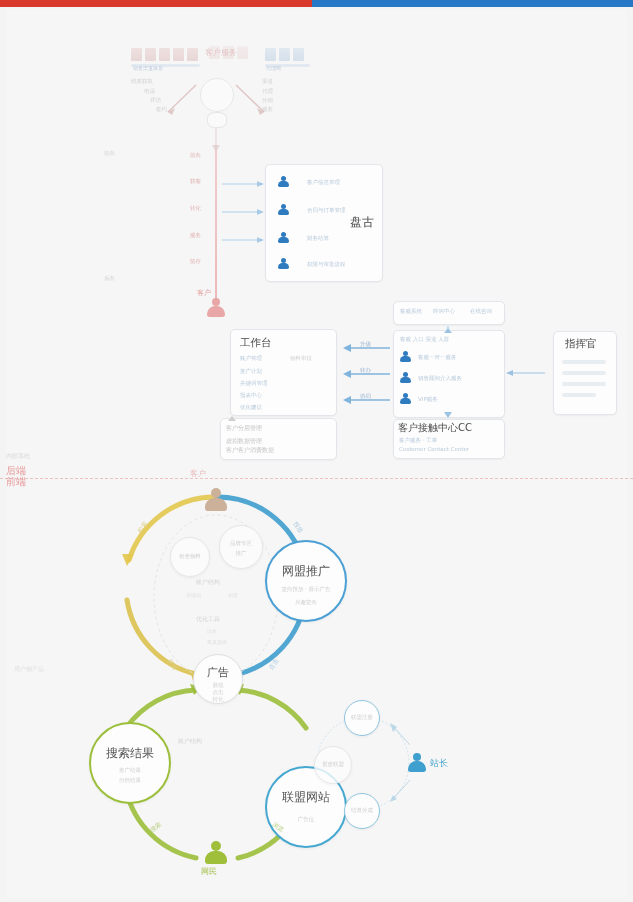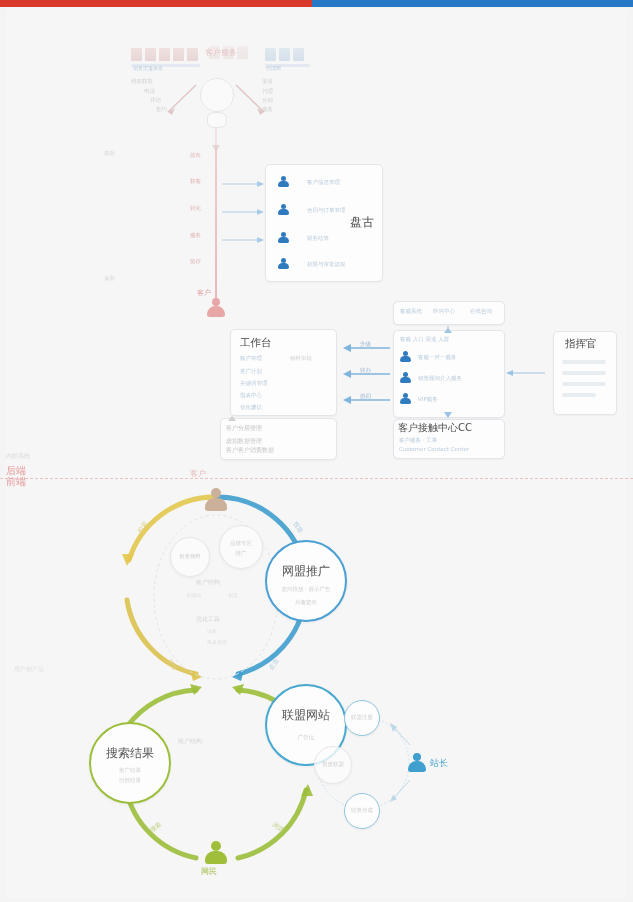--- a/index.html
+++ b/index.html
@@ -367,25 +367,31 @@
     <div class="nsub" style="top:43px;">定向投放 · 展示广告</div>
     <div class="nsub" style="top:56px;">兴趣定向</div>
   </div>
 
   <div class="node green" style="left:89px;top:722px;width:78px;height:78px;font-family:Liberation Serif, serif;">
     <div class="nlabel" style="top:21px;">搜索结果</div>
     <div class="nsub" style="top:42px;">推广结果</div>
     <div class="nsub" style="top:52px;">自然结果</div>
   </div>
 
-  <div class="node teal" style="left:265px;top:684px;width:78px;height:78px;">
+  <div class="node teal" style="left:265px;top:766px;width:78px;height:78px;">
     <div class="nlabel" style="top:21px;">联盟网站</div>
     <div class="nsub" style="top:47px;">广告位</div>
   </div>
 
+  <div class="node plain" style="left:193px;top:654px;width:48px;height:48px;">
+    <div class="nlabel" style="top:10px;font-size:11px;">广告</div>
+    <div class="nsub" style="top:26px;">展现</div>
+    <div class="nsub" style="top:33px;">点击</div>
+    <div class="nsub" style="top:40px;">转化</div>
+  </div>
 
   <div class="node ghost" style="left:170px;top:537px;width:38px;height:38px;">
     <div class="nsub" style="top:14px;">创意物料</div>
   </div>
   <div class="node ghost" style="left:219px;top:525px;width:42px;height:42px;">
     <div class="nsub" style="top:13px;">品牌专区</div>
     <div class="nsub" style="top:23px;">推广</div>
   </div>
   <div class="flow-lbl" style="left:196px;top:578px;color:#d5d5d5;">账户结构</div>
   <div class="flow-lbl" style="left:196px;top:615px;color:#d5d5d5;">优化工具</div>

